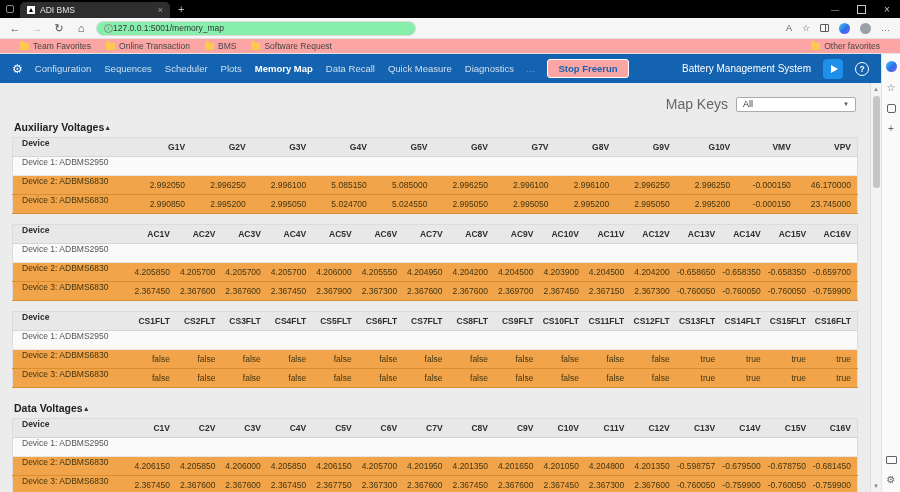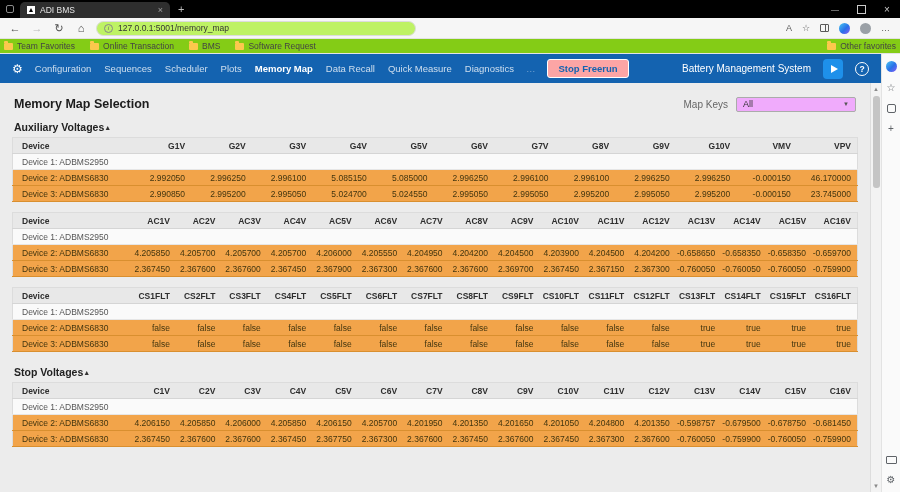--- a/index.html
+++ b/index.html
@@ -15,31 +15,31 @@
   .tab-title{overflow:hidden;white-space:nowrap;flex:1}
   .tab-close{color:#9f9f9f;font-size:9px}
   .new-tab{color:#bdbdbd;font-size:11px;margin-left:8px}
   .win-controls{margin-left:auto;display:flex;height:18px}
   .win-controls span{width:26px;display:flex;align-items:center;justify-content:center;color:#c9c9c9;font-size:8px}
   .max-box:after{content:"";width:7px;height:7px;border:1px solid #c9c9c9;display:block}
 
   .toolbar{height:21px;background:#f6f6f6;display:flex;align-items:center;padding:0 8px;gap:8px;border-bottom:1px solid #e2e2e2}
   .tb-btn{color:#4e4e4e;font-size:11px;width:14px;text-align:center;line-height:14px}
   .tb-btn.disabled{color:#b8b8b8}
-  .addr{flex:0 0 320px;height:15px;background:#bef264;border:1px solid #dcdcdc;border-radius:8px;display:flex;align-items:center;padding:0 7px;gap:5px;font-size:8.5px;color:#333}
+  .addr{flex:0 0 320px;height:15px;background:#86efac;border:1px solid #dcdcdc;border-radius:8px;display:flex;align-items:center;padding:0 7px;font-size:8.5px;color:#333}
   .info-i{width:9px;height:9px;border:1px solid #888;border-radius:50%;font-size:6px;display:flex;align-items:center;justify-content:center;color:#666;font-style:italic;flex:none}
   .url-text{white-space:nowrap;overflow:hidden}
   .tb-right{margin-left:auto;display:flex;align-items:center;gap:10px;padding-right:2px}
   .tb-sm{color:#5a5a5a;font-size:9px;line-height:10px}
   .split-sq{width:9px;height:8px;border:1px solid #5a5a5a;border-radius:1px;position:relative}
   .split-sq:after{content:"";position:absolute;left:4px;top:0;width:1px;height:100%;background:#5a5a5a}
   .orb{width:11px;height:11px;border-radius:50%;background:linear-gradient(135deg,#49c7f2,#2970e8 55%,#8a5cf6)}
   .avatar{width:11px;height:11px;border-radius:50%;background:#9aa0a6}
 
-  .bookmarks{height:15px;background:#84cc16;display:flex;align-items:center;padding:0 4px;border-bottom:1px solid #e4e4e4;font-size:8.5px;color:#444}
+  .bookmarks{height:15px;background:#fca5a5;display:flex;align-items:center;padding:0 20px;border-bottom:1px solid #e4e4e4;font-size:8.5px;color:#444}
   .bm-list{display:flex;gap:15px}
   .bm-item{display:flex;align-items:center;gap:4px;white-space:nowrap}
   .folder-icon{width:9px;height:7px;background:#fcc84d;border-radius:1px;position:relative;flex:none}
   .folder-icon:before{content:"";position:absolute;top:-2px;left:0;width:4px;height:2px;background:#fcc84d;border-radius:1px 1px 0 0}
   .other-fav{margin-left:auto}
 
   
   .main-row{display:flex;height:438px}
   .left-col{width:881px;display:flex;flex-direction:column}
   .appbar{height:29px;background:#1463b0;display:flex;align-items:center;padding:0 12px;gap:12px;color:#fff;flex:none}
@@ -52,32 +52,32 @@
   .brand{margin-left:auto;font-size:10px}
   .play-btn{width:20px;height:20px;background:#1e90ea;border-radius:4px;display:flex;align-items:center;justify-content:center;flex:none}
   .play-tri{width:0;height:0;border-left:7px solid #fff;border-top:4.5px solid transparent;border-bottom:4.5px solid transparent;margin-left:2px}
   .help-btn{width:14px;height:14px;border:1.3px solid #fff;border-radius:50%;display:flex;align-items:center;justify-content:center;font-size:8.5px;font-weight:bold;flex:none}
 
   .content-row{display:flex;height:409px}
   .content{width:870px;overflow:hidden;background:#ececec}
   .pagehead{height:34px;display:flex;align-items:center;padding:8px 14px 0}
   .page-title{font-size:12.5px;font-weight:bold;color:#1c1c1c}
   .mapkeys{margin-left:auto;display:flex;align-items:center;gap:8px}
-  .mapkeys-label{color:#666;font-size:10px}
-  .mk-select{width:120px;height:15px;background:#f0abfc;border:1px solid #ababab;border-radius:2px;display:flex;align-items:center;padding:0 6px;font-size:9px;color:#333}
+  .mapkeys-label{color:#666;font-size:14px}
+  .mk-select{width:120px;height:15px;background:#ffffff;border:1px solid #ababab;border-radius:2px;display:flex;align-items:center;padding:0 6px;font-size:9px;color:#333}
   .mk-caret{margin-left:auto;font-size:6px;color:#555}
 
   .section{margin:0 12px 10px}
   .section-header{height:20px;display:flex;align-items:center;padding:0 2px}
   .section-title{font-size:10.5px;font-weight:bold;color:#222}
   .collapse-tri{font-size:7px;color:#333}
   .mm-table{width:100%;border-collapse:collapse;table-layout:fixed;background:#fff;border:1px solid #dcdcdc;font-size:8.5px}
   .mm-table th{background:#e8e8e8;color:#2e2e2e;font-weight:bold;height:16px;padding:0 6px 0 0;border-bottom:1px solid #d5d5d5;overflow:hidden;white-space:nowrap}
   .mm-table td{height:16px;padding:0 6px 0 0;border-bottom:1px solid #e6e6e6;color:#555;overflow:hidden;white-space:nowrap}
-  .mm-table .col-device{text-align:left;padding:0 0 0 9px}
+  .mm-table .col-device{text-align:left;padding:0 0 8px 9px}
   .mm-table .col-val{text-align:right}
   .row-plain td{background:#fafafa}
   .row-highlight td{background:#f2a44a;border-bottom:1px solid #d98f2f;color:#42350f}
 
   .v-scroll{width:11px;height:409px;background:#f3f3f3;border-left:1px solid #dddddd;display:flex;flex-direction:column;align-items:center;padding:2px 0}
   .scroll-arrow{font-size:6px;color:#8a8a8a;line-height:8px}
   .scroll-thumb{width:7px;height:92px;background:#c5c5c5;border-radius:3px;margin-top:3px}
   .sb-spacer{flex:1}
 
   .edge-bar{width:19px;height:438px;background:#fafafa;border-left:1px solid #e3e3e3;display:flex;flex-direction:column;align-items:center;padding:7px 0;gap:11px}
@@ -166,21 +166,20 @@
       <span class="brand">Battery Management System</span>
       <span class="play-btn">
           <span class="play-tri"></span>
         </span>
       <span class="help-btn">?</span>
     </div>
 
     <div class="content-row">
       <div class="content">
         <div class="pagehead">
-          <span class="page-title">Memory Map Selection</span>
           <div class="mapkeys">
             <span class="mapkeys-label">Map Keys</span>
             <div class="mk-select">
               <span>All</span>
               <span class="mk-caret">▼</span>
             </div>
           </div>
         </div>
         <div id="sections">
             <div class="section">
@@ -471,21 +470,21 @@
                     <td class="col-val">true</td>
                     <td class="col-val">true</td>
                     <td class="col-val">true</td>
                     <td class="col-val">true</td>
                   </tr>
                 </tbody>
               </table>
             </div>
             <div class="section">
               <div class="section-header">
-                <span class="section-title">Stop Voltages</span>
+                <span class="section-title">Data Voltages</span>
                 <span class="collapse-tri">▲</span>
               </div>
               <table class="mm-table">
                 <colgroup>
                   <col style="width: 118px;">
                   <col>
                   <col>
                   <col>
                   <col>
                   <col>

